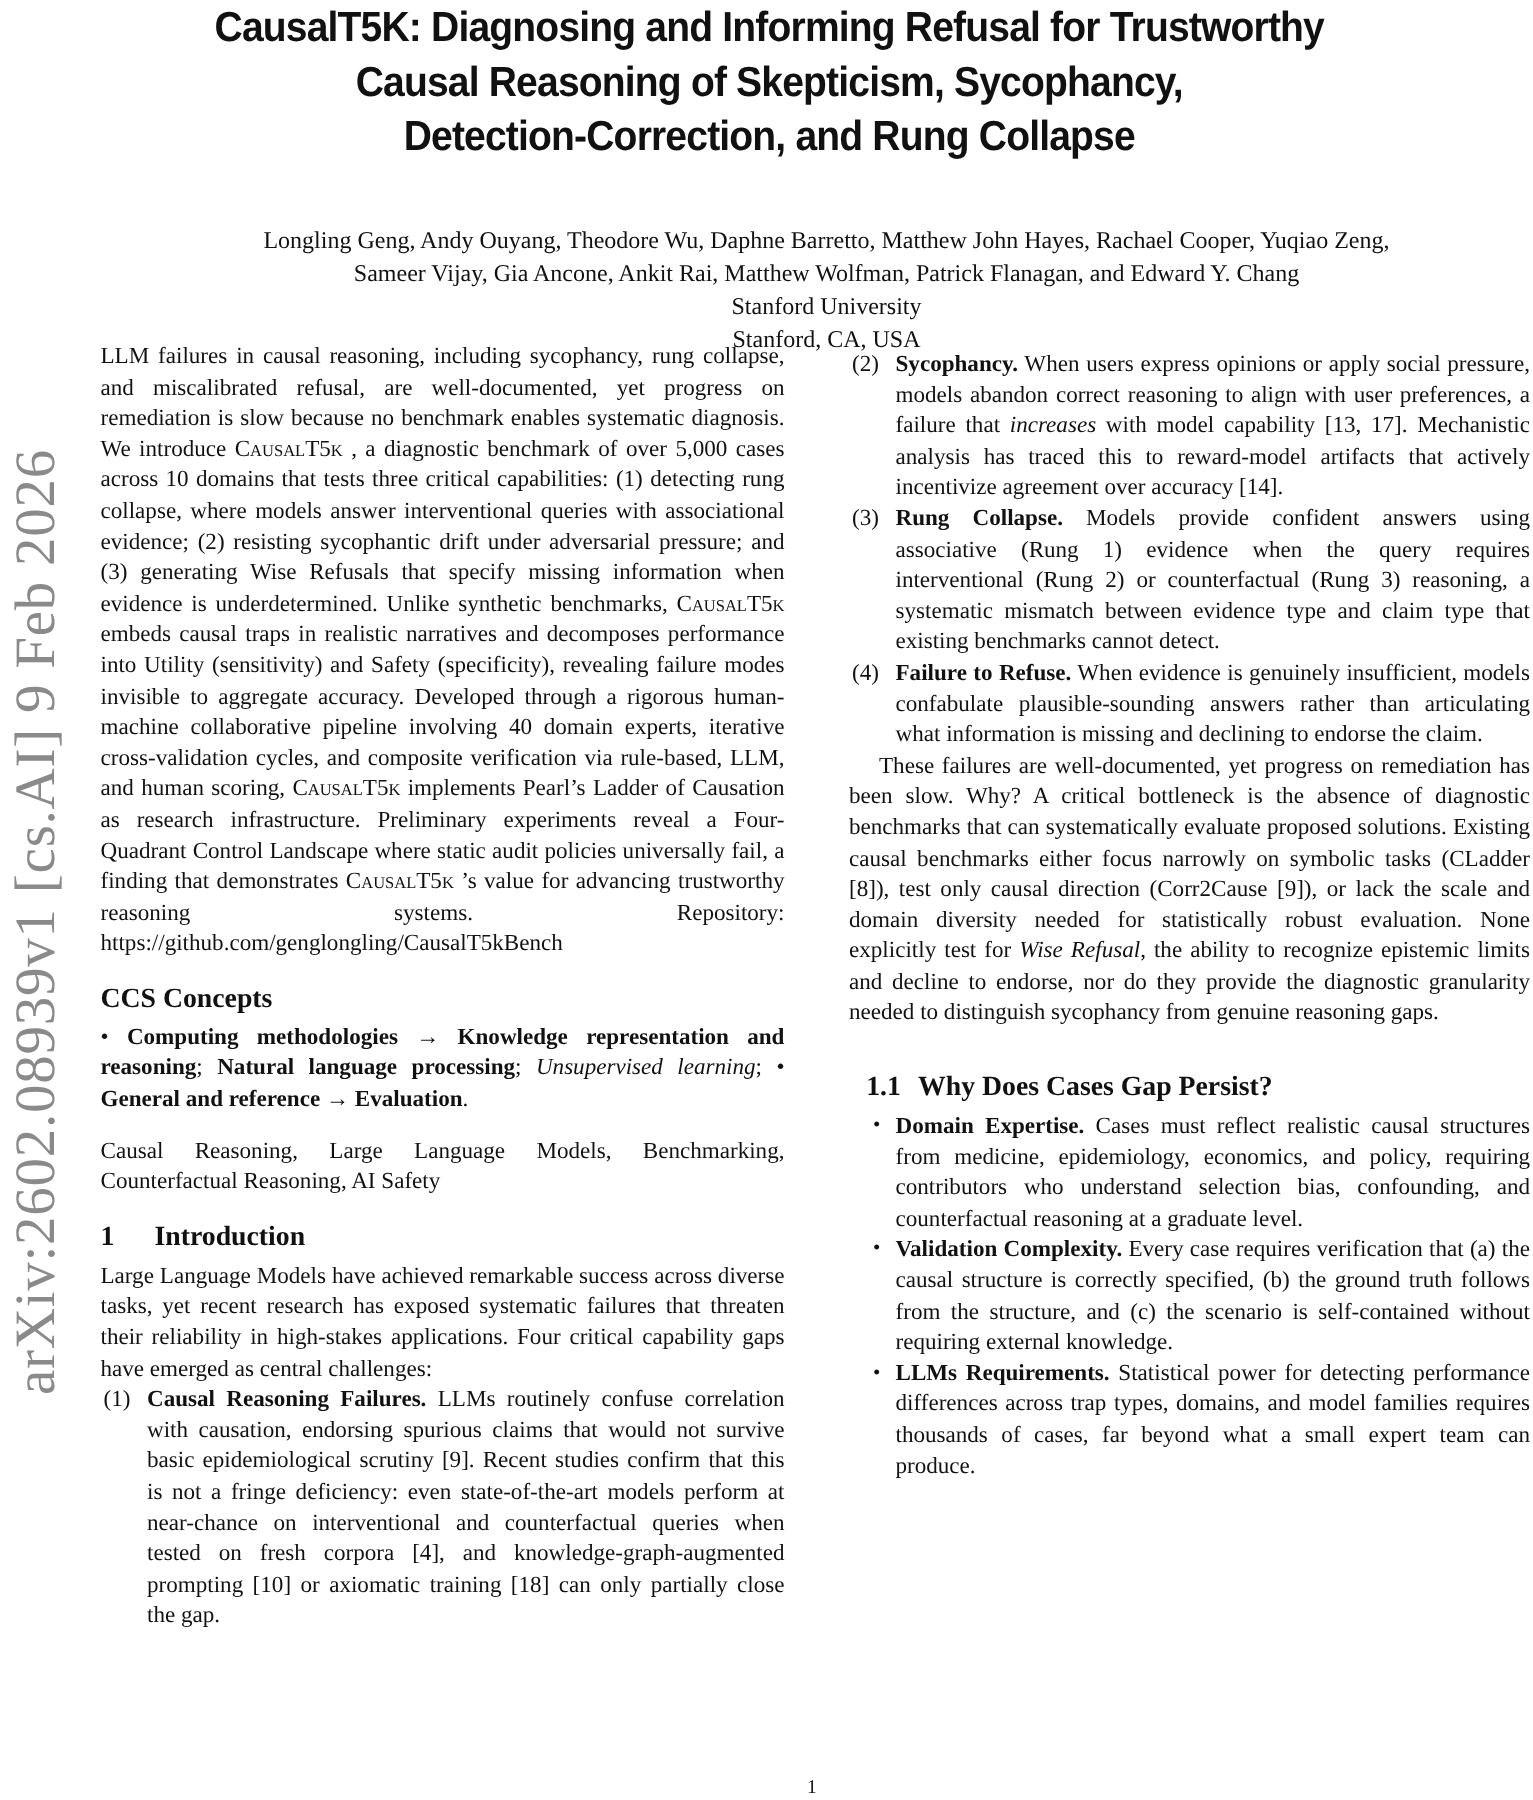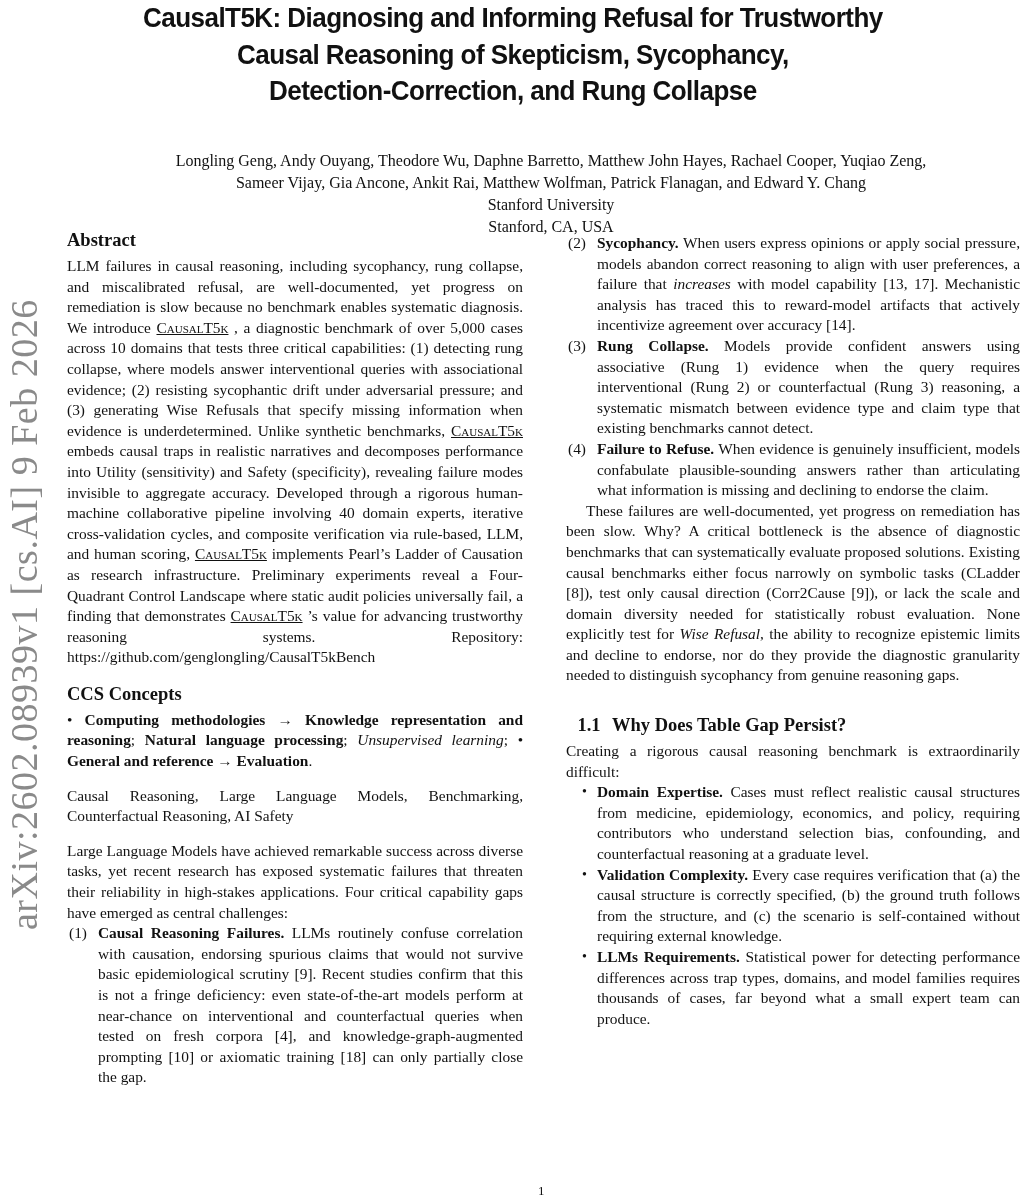--- a/index.html
+++ b/index.html
@@ -32,21 +32,21 @@
   }
   .col { position: absolute; font-size: 15.4px; line-height: 20.6px; }
   .col-left { left: 67px; top: 228px; width: 456px; }
   .col-right { left: 566px; top: 233px; width: 454px; }
   .h-sec {
     font-weight: bold; font-size: 18.5px; line-height: 24px; margin: 0 0 4px 0;
   }
   .h-sec .num { display: inline-block; width: 36px; }
   .h-sub .num { display: inline-block; width: 46px; text-align: center; }
   p { margin: 0; text-align: justify; hyphens: auto; }
-  .sc { font-variant: small-caps; text-decoration: underline; }
+  .sc { font-variant: small-caps; }
   .indent { text-indent: 20px; }
   .enum { position: relative; padding-left: 31px; text-align: justify; }
   .enum .marker { position: absolute; left: 2px; top: 0; }
   .bullet { position: relative; padding-left: 31px; text-align: justify; margin-left: 0px; }
   .bullet .marker { position: absolute; left: 16px; top: 0; font-size: 14px; }
   .gap-m { height: 14px; }
   .gap-l { height: 27px; }
   .ccs { text-align: justify; }
   .page-num {
     position: absolute; left: 538px; top: 1183px; font-size: 13px;
@@ -66,31 +66,31 @@
 </div>
 
 <div class="authors">
   <div>Longling Geng, Andy Ouyang, Theodore Wu, Daphne Barretto, Matthew John Hayes, Rachael Cooper, Yuqiao Zeng,</div>
   <div>Sameer Vijay, Gia Ancone, Ankit Rai, Matthew Wolfman, Patrick Flanagan, and Edward Y. Chang</div>
   <div>Stanford University</div>
   <div>Stanford, CA, USA</div>
 </div>
 
 <div class="col col-left">
-  <div class="h-sec">Abstract</div>
   <p><span>LLM failures in causal reasoning, including sycophancy, rung collapse, and miscalibrated refusal, are well-documented, yet progress on remediation is slow because no benchmark enables systematic diagnosis. We introduce </span><span class="sc">CausalT5k</span><span> , a diagnostic benchmark of over 5,000 cases across 10 domains that tests three critical capabilities: (1) detecting rung collapse, where models answer interventional queries with associational evidence; (2) resisting sycophantic drift under adversarial pressure; and (3) generating Wise Refusals that specify missing information when evidence is underdetermined. Unlike synthetic benchmarks, </span><span class="sc">CausalT5k</span><span> embeds causal traps in realistic narratives and decomposes performance into Utility (sensitivity) and Safety (specificity), revealing failure modes invisible to aggregate accuracy. Developed through a rigorous human-machine collaborative pipeline involving 40 domain experts, iterative cross-validation cycles, and composite verification via rule-based, LLM, and human scoring, </span><span class="sc">CausalT5k</span><span> implements Pearl’s Ladder of Causation as research infrastructure. Preliminary experiments reveal a Four-Quadrant Control Landscape where static audit policies universally fail, a finding that demonstrates </span><span class="sc">CausalT5k</span><span> ’s value for advancing trustworthy reasoning systems. Repository: https://github.com/genglongling/CausalT5kBench</span></p>
 
   <div class="gap-m"></div>
   <div class="h-sec">CCS Concepts</div>
   <p class="ccs"><span>•</span> <b>Computing methodologies</b> <span>→</span> <b>Knowledge representation and reasoning</b><span>; </span><b>Natural language processing</b><span>; </span><i>Unsupervised learning</i><span>; </span><span>•</span> <b>General and reference</b> <span>→</span> <b>Evaluation</b><span>.</span></p>
 
   <div class="gap-m"></div>
   <p>Causal Reasoning, Large Language Models, Benchmarking, Counterfactual Reasoning, AI Safety</p>
 
   <div class="gap-m"></div>
+  <div class="h-sec"><span class="num">1</span><span>Introduction</span></div>
   <p>Large Language Models have achieved remarkable success across diverse tasks, yet recent research has exposed systematic failures that threaten their reliability in high-stakes applications. Four critical capability gaps have emerged as central challenges:</p>
   <div class="enum">
     <span class="marker">(1)</span>
     <b>Causal Reasoning Failures.</b><span> LLMs routinely confuse correlation with causation, endorsing spurious claims that would not survive basic epidemiological scrutiny [9]. Recent studies confirm that this is not a fringe deficiency: even state-of-the-art models perform at near-chance on interventional and counterfactual queries when tested on fresh corpora [4], and knowledge-graph-augmented prompting [10] or axiomatic training [18] can only partially close the gap.</span>
   </div>
 </div>
 
 <div class="col col-right">
   <div class="enum">
     <span class="marker">(2)</span>
@@ -100,22 +100,21 @@
     <span class="marker">(3)</span>
     <b>Rung Collapse.</b><span> Models provide confident answers using associative (Rung 1) evidence when the query requires interventional (Rung 2) or counterfactual (Rung 3) reasoning, a systematic mismatch between evidence type and claim type that existing benchmarks cannot detect.</span>
   </div>
   <div class="enum">
     <span class="marker">(4)</span>
     <b>Failure to Refuse.</b><span> When evidence is genuinely insufficient, models confabulate plausible-sounding answers rather than articulating what information is missing and declining to endorse the claim.</span>
   </div>
   <p class="indent"><span>These failures are well-documented, yet progress on remediation has been slow. Why? A critical bottleneck is the absence of diagnostic benchmarks that can systematically evaluate proposed solutions. Existing causal benchmarks either focus narrowly on symbolic tasks (CLadder [8]), test only causal direction (Corr2Cause [9]), or lack the scale and domain diversity needed for statistically robust evaluation. None explicitly test for </span><i>Wise Refusal</i><span>, the ability to recognize epistemic limits and decline to endorse, nor do they provide the diagnostic granularity needed to distinguish sycophancy from genuine reasoning gaps.</span></p>
 
   <div class="gap-l"></div>
-  <div class="h-sec h-sub"><span class="num">1.1</span><span>Why Does Table Gap Persist?</span></div>
-  <p>Creating a rigorous causal reasoning benchmark is extraordinarily difficult:</p>
+  <div class="h-sec h-sub"><span class="num">1.1</span><span>Why Does Cases Gap Persist?</span></div>
   <div class="bullet">
     <span class="marker">•</span>
     <b>Domain Expertise.</b><span> Cases must reflect realistic causal structures from medicine, epidemiology, economics, and policy, requiring contributors who understand selection bias, confounding, and counterfactual reasoning at a graduate level.</span>
   </div>
   <div class="bullet">
     <span class="marker">•</span>
     <b>Validation Complexity.</b><span> Every case requires verification that (a) the causal structure is correctly specified, (b) the ground truth follows from the structure, and (c) the scenario is self-contained without requiring external knowledge.</span>
   </div>
   <div class="bullet">
     <span class="marker">•</span>

